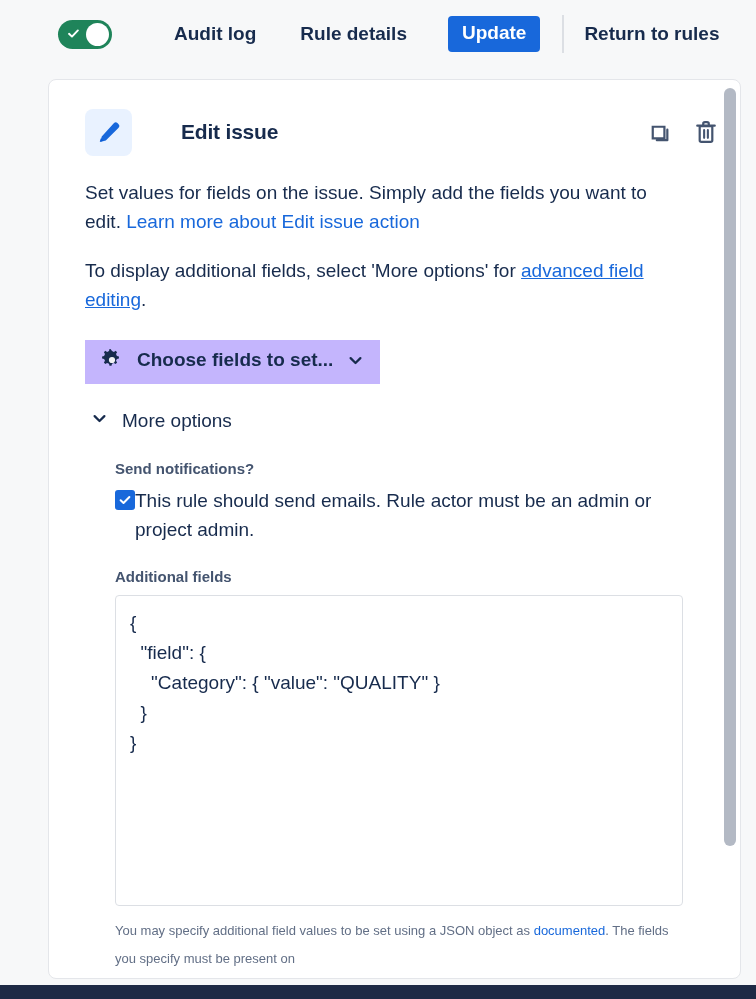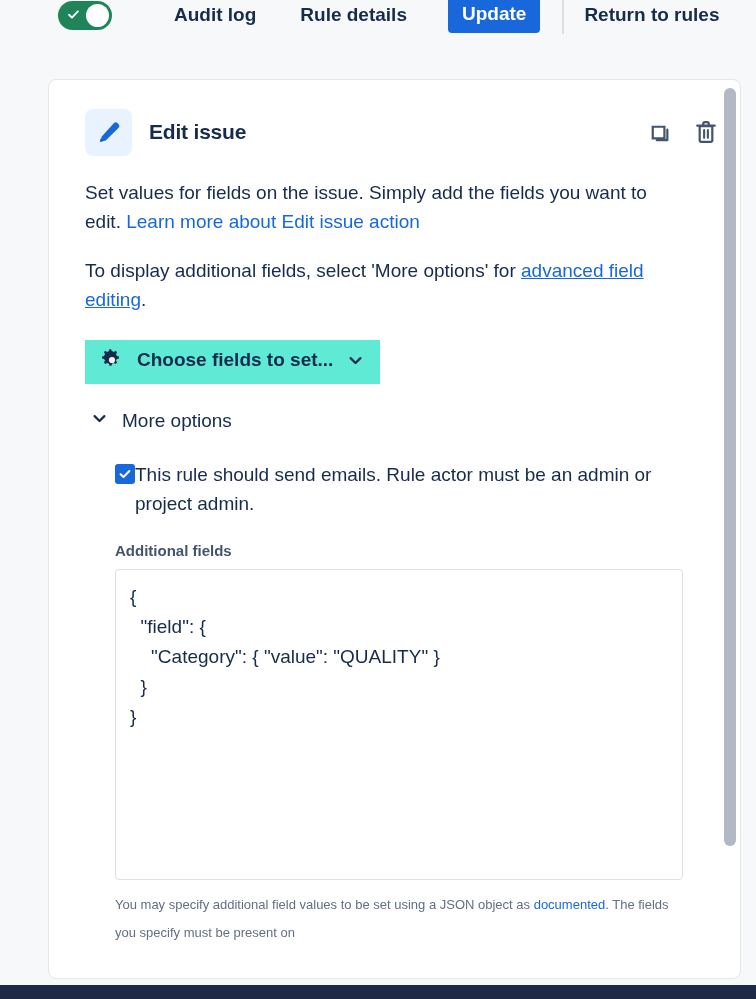--- a/index.html
+++ b/index.html
@@ -19,22 +19,22 @@
     overflow: hidden;
   }
 
   
   .topnav {
     position: absolute;
     top: 0; left: 0;
     width: 756px; height: 56px;
     background: #f7f8f9;
     display: flex;
-    align-items: flex-start;
-    padding-top: 4px;
+    align-items: center;
+    padding-top: 16px;
   }
   .nav-inner {
     display: flex;
     align-items: center;
     height: 30px;
     margin-top: -4px;
     padding-left: 58px;
     gap: 0;
   }
   .toggle {
@@ -109,20 +109,21 @@
     padding: 28px 36px 0 36px;
     overflow: hidden;
   }
 
   
   .card-head {
     display: flex;
     align-items: center;
     height: 48px;
     margin-bottom: 22px;
+    gap: 32px;
   }
   .pencil-badge {
     width: 47px; height: 47px;
     border-radius: 8px;
     background: #e9f2ff;
     display: flex; align-items: center; justify-content: center;
     flex: none;
   }
   .card-title {
     font-size: 21px;
@@ -159,21 +160,21 @@
     text-decoration: none;
     cursor: pointer;
   }
   .link.ul { text-decoration: underline; }
 
   
   .choose-btn {
     display: inline-flex;
     align-items: center;
     height: 44px;
-    background: #5eead4;
+    background: #c4b5fd;
     border: none;
     border-radius: 0;
     padding: 0 16px 4px 15px;
     cursor: pointer;
     font-family: "Liberation Sans", sans-serif;
     margin-bottom: 26px;
   }
   .choose-btn .label {
     font-size: 19px;
     font-weight: 700;
@@ -355,20 +356,21 @@
       <div class="more-options">
         <svg width="17" height="17" viewBox="0 0 16 16">
           <path d="M3.4 5.8 L8 10.4 L12.6 5.8" fill="none" stroke="#172b4d" stroke-width="2.1" stroke-linecap="round" stroke-linejoin="round"></path>
         </svg>
         <span class="label">More options</span>
       </div>
 
       
       <div class="options-body">
 
+        <div class="field-label">Send notifications?</div>
 
         <div class="checkrow">
           <div class="checkbox">
             <svg width="14" height="14" viewBox="0 0 16 16">
               <path d="M3 8.3 L6.3 11.4 L13 4.6" fill="none" stroke="#ffffff" stroke-width="2.3" stroke-linecap="round" stroke-linejoin="round"></path>
             </svg>
           </div>
           <div class="text">This rule should send emails. Rule actor must be an admin or project admin.</div>
         </div>
 

